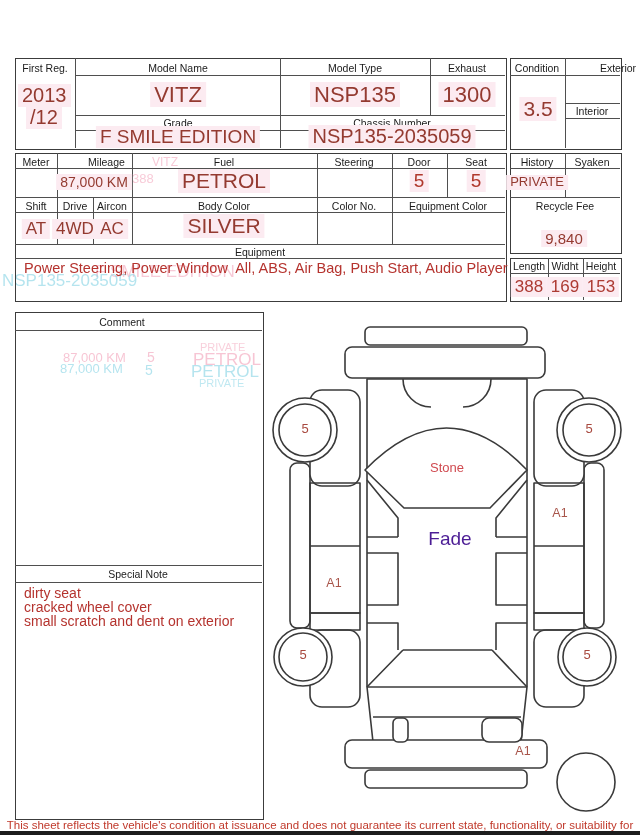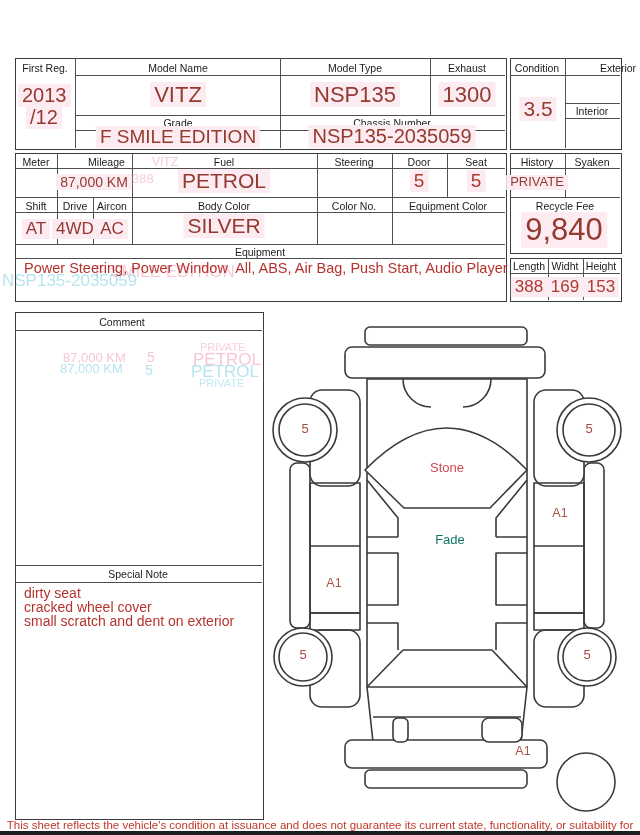--- a/index.html
+++ b/index.html
@@ -116,21 +116,21 @@
 
   <div class="box" style="left:510px;top:153px;width:110px;height:99px;"></div>
   <div class="hl" style="left:510px;top:168px;width:110px;"></div>
   <div class="hl" style="left:510px;top:197px;width:110px;"></div>
   <div class="vl" style="left:565px;top:153px;height:44px;"></div>
 
   <span class="lbl c" style="left:537px;top:156px;">History</span>
   <span class="lbl c" style="left:592px;top:156px;">Syaken</span>
   <span class="val c" style="left:537px;top:175px;font-size:13px;">PRIVATE</span>
   <span class="lbl c" style="left:565px;top:200px;">Recycle Fee</span>
-  <span class="val c" style="left:564px;top:212px;font-size:31px;">9,840</span>
+  <span class="val c" style="left:564px;top:230px;font-size:15px;">9,840</span>
 
   <div class="box" style="left:510px;top:258px;width:110px;height:42px;"></div>
   <div class="hl" style="left:510px;top:273px;width:110px;"></div>
   <div class="vl" style="left:548px;top:258px;height:42px;"></div>
   <div class="vl" style="left:583px;top:258px;height:42px;"></div>
 
   <span class="lbl c" style="left:529px;top:260px;">Length</span>
   <span class="lbl c" style="left:565px;top:260px;">Widht</span>
   <span class="lbl c" style="left:601px;top:260px;">Height</span>
   <span class="val c" style="left:529px;top:277px;font-size:17px;color:#ad3b33;">388</span>
@@ -201,21 +201,21 @@
       <circle cx="317" cy="344" r="29" fill="#fff"></circle>
         <circle cx="317" cy="344" r="24"></circle>
     </g>
   </svg>
 
   <span class="dlabel" style="left:305px;top:428px;font-size:13px;color:#a8493f;">5</span>
   <span class="dlabel" style="left:589px;top:428px;font-size:13px;color:#a8493f;">5</span>
   <span class="dlabel" style="left:303px;top:654px;font-size:13px;color:#a8493f;">5</span>
   <span class="dlabel" style="left:587px;top:654px;font-size:13px;color:#a8493f;">5</span>
   <span class="dlabel" style="left:447px;top:467px;font-size:13px;color:#d04a50;">Stone</span>
-  <span class="dlabel" style="left:450px;top:539px;font-size:13px;color:#0f766e;">Fade</span>
+  <span class="dlabel" style="left:450px;top:539px;font-size:19px;color:#4c1d95;">Fade</span>
   <span class="dlabel" style="left:560px;top:513px;font-size:12.5px;color:#a8554a;">A1</span>
   <span class="dlabel" style="left:334px;top:583px;font-size:12.5px;color:#a8554a;">A1</span>
   <span class="dlabel" style="left:523px;top:751px;font-size:12.5px;color:#a8554a;">A1</span>
 
   <div class="footer">This sheet reflects the vehicle's condition at issuance and does not guarantee its current state, functionality, or suitability for any purpose</div>
   <div class="bottombar"></div>
 
 </div>
 
 </body></html>

